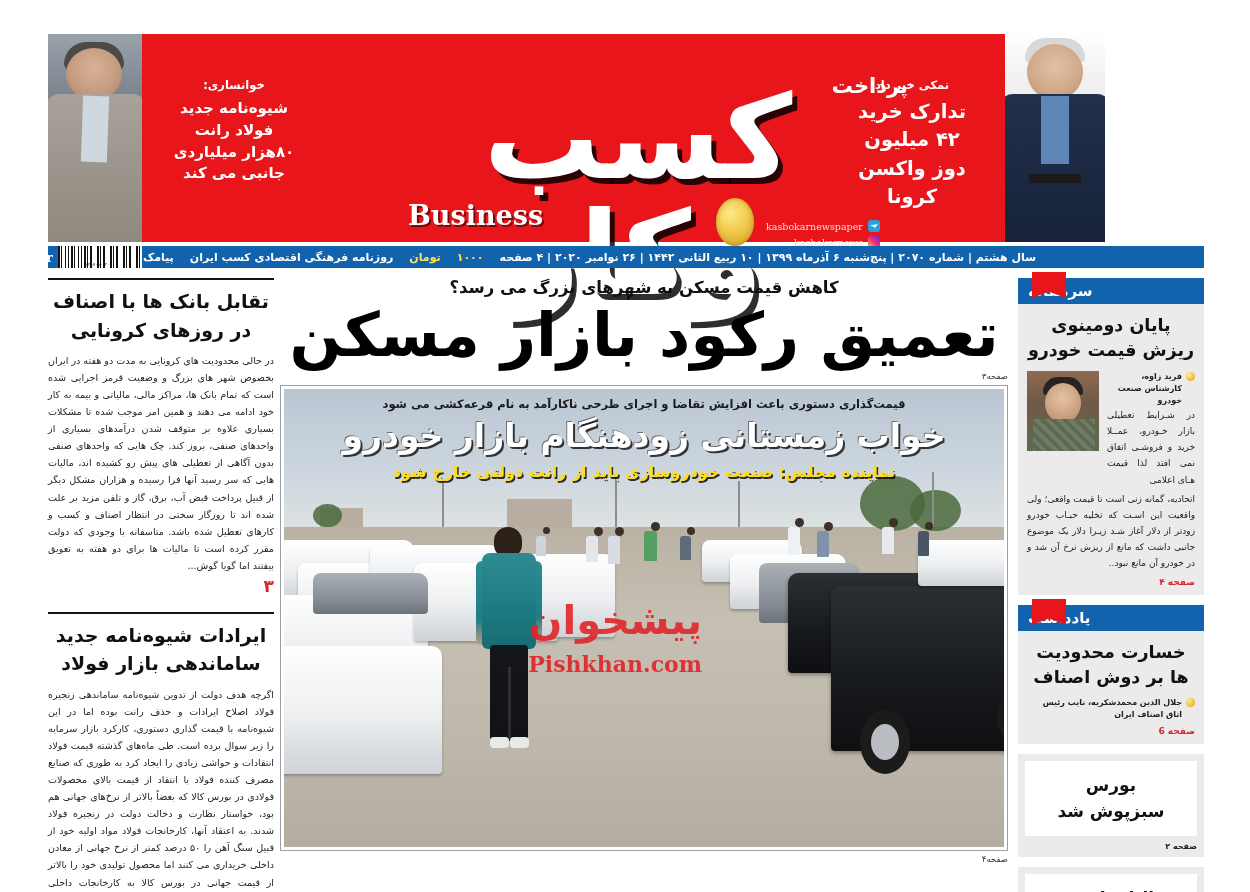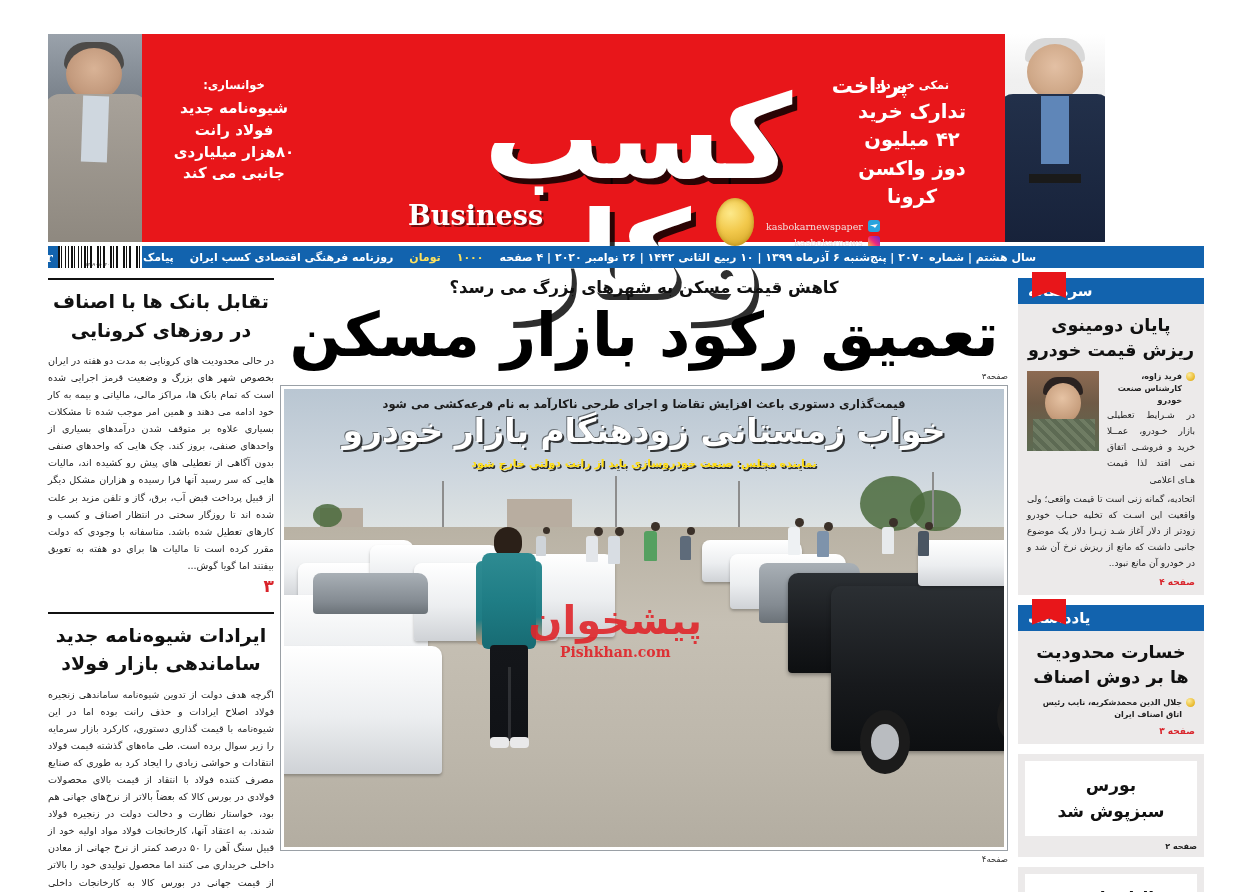--- a/index.html
+++ b/index.html
@@ -203,36 +203,36 @@
      background: linear-gradient(180deg,#2e8b92 0%,#1f7d85 70%,#c49b7b 100%); }
   .man .legs { position:absolute; left: 12px; top: 118px; width: 38px; height: 96px; border-radius: 4px;
      background: linear-gradient(180deg,#14161a 0%,#101216 100%); }
   .man .legsplit { position:absolute; left: 30px; top: 140px; width: 3px; height: 74px; background: rgba(255,255,255,.12); }
   .man .shoe { position:absolute; top: 210px; width: 19px; height: 11px; border-radius: 4px; background:#e9e9ea; }
 
   .photo-overlay {
     position:absolute; left: 0; top: 0; width: 100%; padding: 8px 14px 10px;
     direction: rtl; text-align: center;
   }
-  .ov-kicker { font-size: 11.5px; font-weight:700; color:#1b1b1b; letter-spacing:.1px; }
+  .ov-kicker { font-size: 11.5px; font-weight:700; color:#1b1b1b; letter-spacing:.1px; margin-bottom: 5px; }
   .ov-head {
     font-size: 33px; font-weight: 900; color:#ffffff; line-height: 1.2;
     text-shadow: 2px 2px 0 rgba(0,0,0,.75), -1px -1px 0 rgba(0,0,0,.45);
   }
   .ov-sub {
-    margin-top: 6px; font-size: 11px; font-weight: 800; color:#ffdd16;
+    margin-top: 6px; font-size: 16px; font-weight: 800; color:#ffdd16;
     text-shadow: 1.5px 1.5px 0 rgba(0,0,0,.8);
   }
   .watermark {
     position:absolute; left: 46%; top: 46%; width: 190px; text-align:center;
     transform: translate(-50%,0); pointer-events:none;
   }
   .wm-fa { font-size: 40px; font-weight: 900; color:#e0262b; opacity:.9; direction: rtl; line-height:1; }
-  .wm-en { font-size: 14px; font-weight: 700; color:#e0262b; opacity:.92;
-    font-family:"DejaVu Serif","Liberation Serif",serif; margin-top:4px; }
+  .wm-en { font-size: 22px; font-weight: 700; color:#e0262b; opacity:.92;
+    font-family:"DejaVu Serif","Liberation Serif",serif; margin-top:11px; }
   .photo-pg { font-size: 8.5px; color:#333; direction: rtl; margin-top: 3px; }
 
   
   .col-right { position:absolute; right: 0; top: 0; width: 186px; }
   .panel { margin-bottom: 10px; background:#eceaea; }
   .panel-head {
     position: relative; height: 26px; background:#1263ae; color:#fff;
     display:flex; align-items:center; justify-content:flex-end; padding: 0 10px;
     font-size: 15px; font-weight: 800; direction: rtl;
   }
@@ -466,21 +466,21 @@
         <div class="panel-head">
           <span class="flagmark"></span>
           <span>یادداشت</span>
         </div>
         <div class="panel-body">
           <h3>خسارت محدودیت ها بر دوش اصناف</h3>
           <div class="byline">
             <span class="dot"></span>
             <span>جلال الدین محمدشکریه، نایب رئیس اتاق اصناف ایران</span>
           </div>
-          <div class="pg-red">صفحه ۳</div>
+          <div class="pg-red">صفحه 6</div>
         </div>
       </div>
 
       <div class="brief">
         <div class="inner">
           <h4>بورس سبزپوش شد</h4>
         </div>
         <div class="pg">صفحه ۲</div>
       </div>
 

